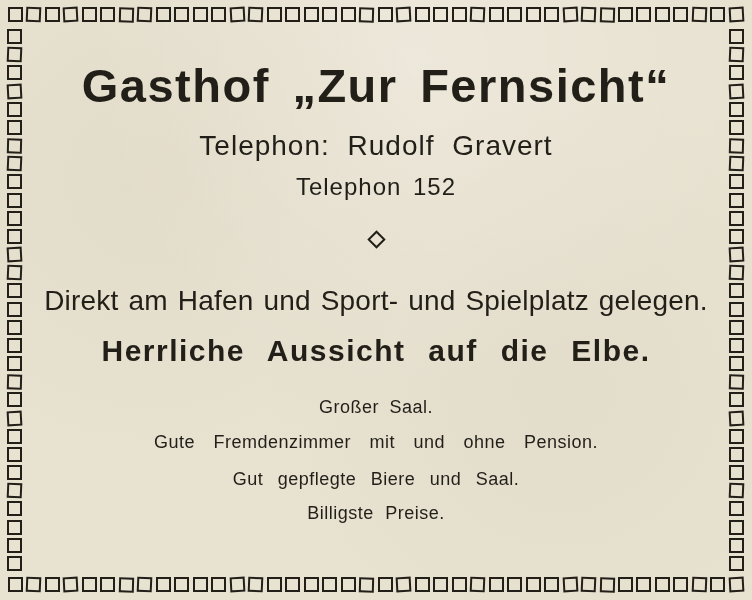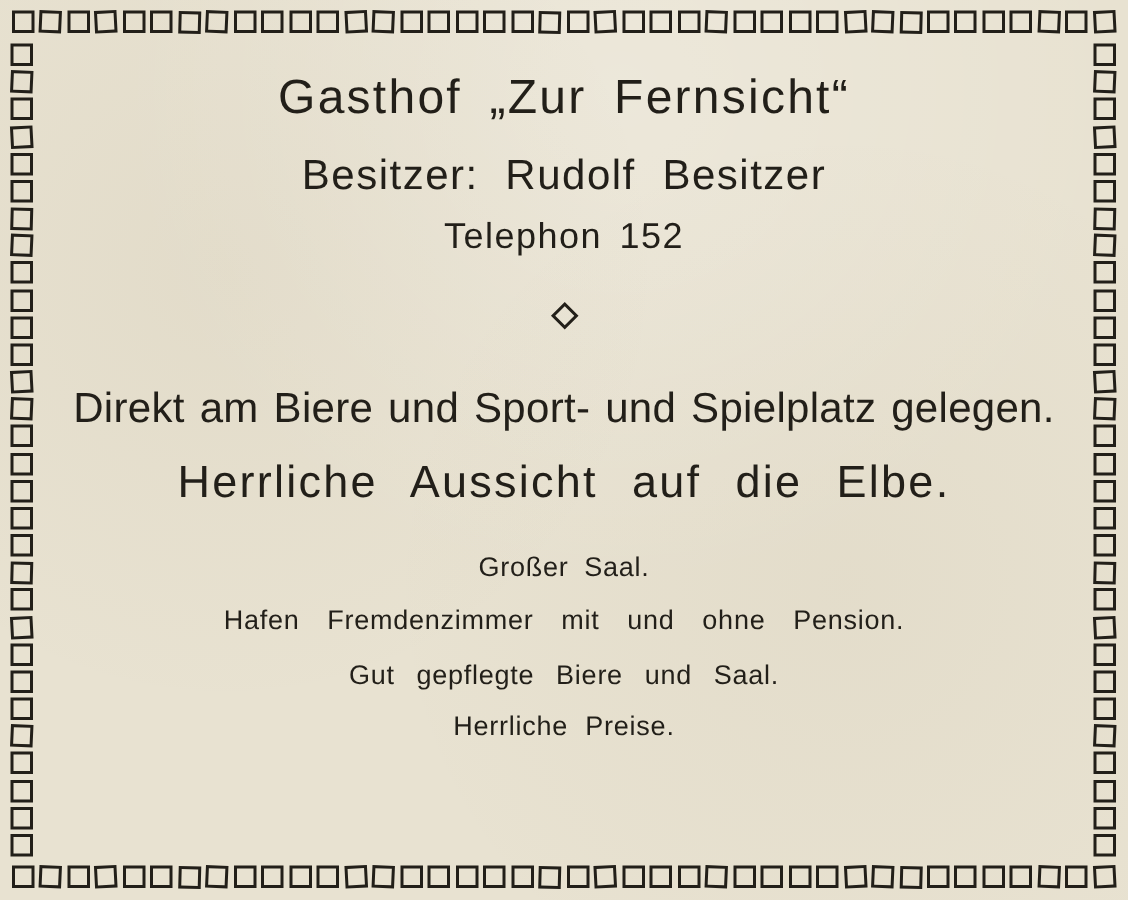--- a/index.html
+++ b/index.html
@@ -37,23 +37,23 @@
   .sq:nth-child(6n+2){transform:rotate(2.5deg);}
   .sq:nth-child(9n+4){transform:rotate(-3deg);}
   .sq:nth-child(13n+7){transform:rotate(1.5deg) translateY(0.5px);}
 
   .content{
     position:absolute;
     left:30px;right:30px;top:28px;bottom:28px;
     text-align:center;
   }
   .title{
-    margin-top:20px;
-    font-size:32px;
-    font-weight:normal;
+    margin-top:34px;
+    font-size:47px;
+    font-weight:bold;
     line-height:1.0;
     letter-spacing:1.5px;
     word-spacing:8px;
     white-space:nowrap;
   }
   .owner{
     margin-top:21px;
     font-size:28px;
     font-weight:500;
     letter-spacing:1px;
@@ -78,21 +78,21 @@
   .location{
     margin-top:35px;
     font-size:28px;
     letter-spacing:0.2px;
     word-spacing:2px;
     white-space:nowrap;
   }
   .highlight{
     margin-top:17px;
     font-size:30px;
-    font-weight:normal;
+    font-weight:bold;
     letter-spacing:1.5px;
     word-spacing:13px;
     white-space:nowrap;
   }
   .feature{
     font-size:18px;
     letter-spacing:0.5px;
     white-space:nowrap;
   }
   .feature-0{margin-top:29px; word-spacing:5px;}
@@ -249,24 +249,24 @@
     <div class="sq"></div>
     <div class="sq"></div>
     <div class="sq"></div>
     <div class="sq"></div>
     <div class="sq"></div>
     <div class="sq"></div>
   </div>
 
 <div class="content">
   <div class="title">Gasthof „Zur Fernsicht“</div>
-  <div class="owner">Besitzer: Rudolf Besitzer</div>
+  <div class="owner">Telephon: Rudolf Gravert</div>
   <div class="phone">Telephon 152</div>
   <div class="ornament-wrap">
     <div class="diamond"></div>
   </div>
-  <div class="location">Direkt am Biere und Sport- und Spielplatz gelegen.</div>
+  <div class="location">Direkt am Hafen und Sport- und Spielplatz gelegen.</div>
   <div class="highlight">Herrliche Aussicht auf die Elbe.</div>
   <div class="feature feature-0">Großer Saal.</div>
-  <div class="feature feature-1">Hafen Fremdenzimmer mit und ohne Pension.</div>
+  <div class="feature feature-1">Gute Fremdenzimmer mit und ohne Pension.</div>
   <div class="feature feature-2">Gut gepflegte Biere und Saal.</div>
-  <div class="feature feature-3">Herrliche Preise.</div>
+  <div class="feature feature-3">Billigste Preise.</div>
 </div>
 
 </body></html>

